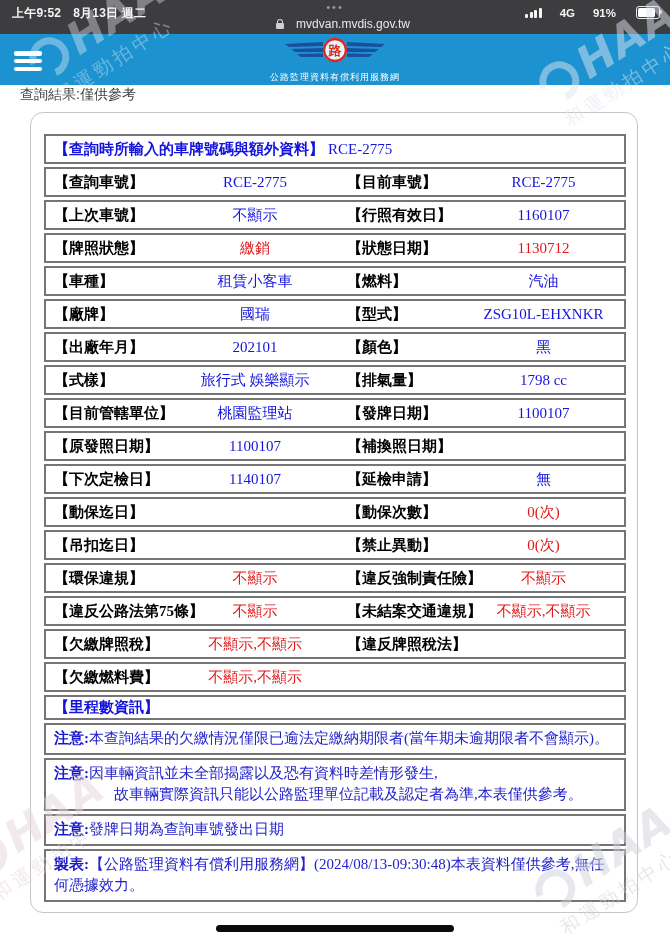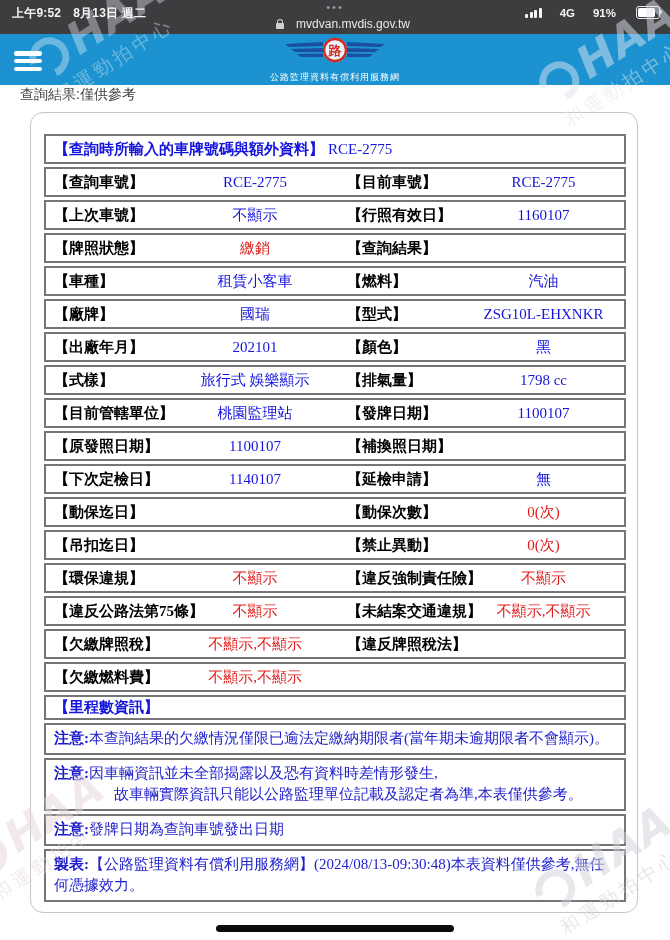--- a/index.html
+++ b/index.html
@@ -136,21 +136,22 @@
         </div>
         <div class="trow grid4">
           <span class="lbl">【上次車號】</span>
           <span class="val blue">不顯示</span>
           <span class="lbl">【行照有效日】</span>
           <span class="val blue">1160107</span>
         </div>
         <div class="trow grid4">
           <span class="lbl">【牌照狀態】</span>
           <span class="val red">繳銷</span>
-          <span class="lbl">【查詢結果】</span>
+          <span class="lbl">【狀態日期】</span>
+          <span class="val red">1130712</span>
         </div>
         <div class="trow grid4">
           <span class="lbl">【車種】</span>
           <span class="val blue">租賃小客車</span>
           <span class="lbl">【燃料】</span>
           <span class="val blue">汽油</span>
         </div>
         <div class="trow grid4">
           <span class="lbl">【廠牌】</span>
           <span class="val blue">國瑞</span>

